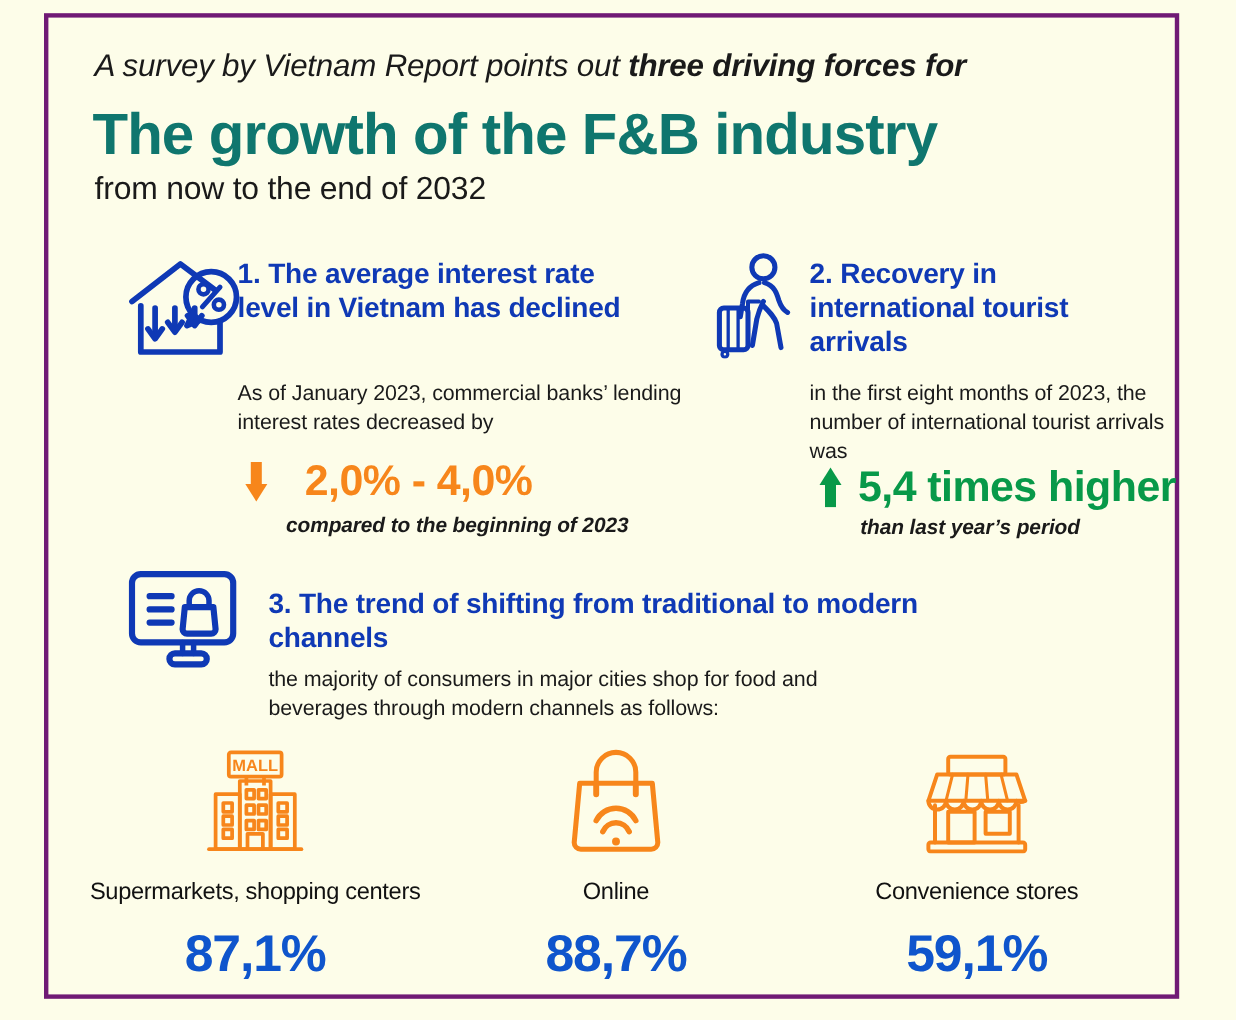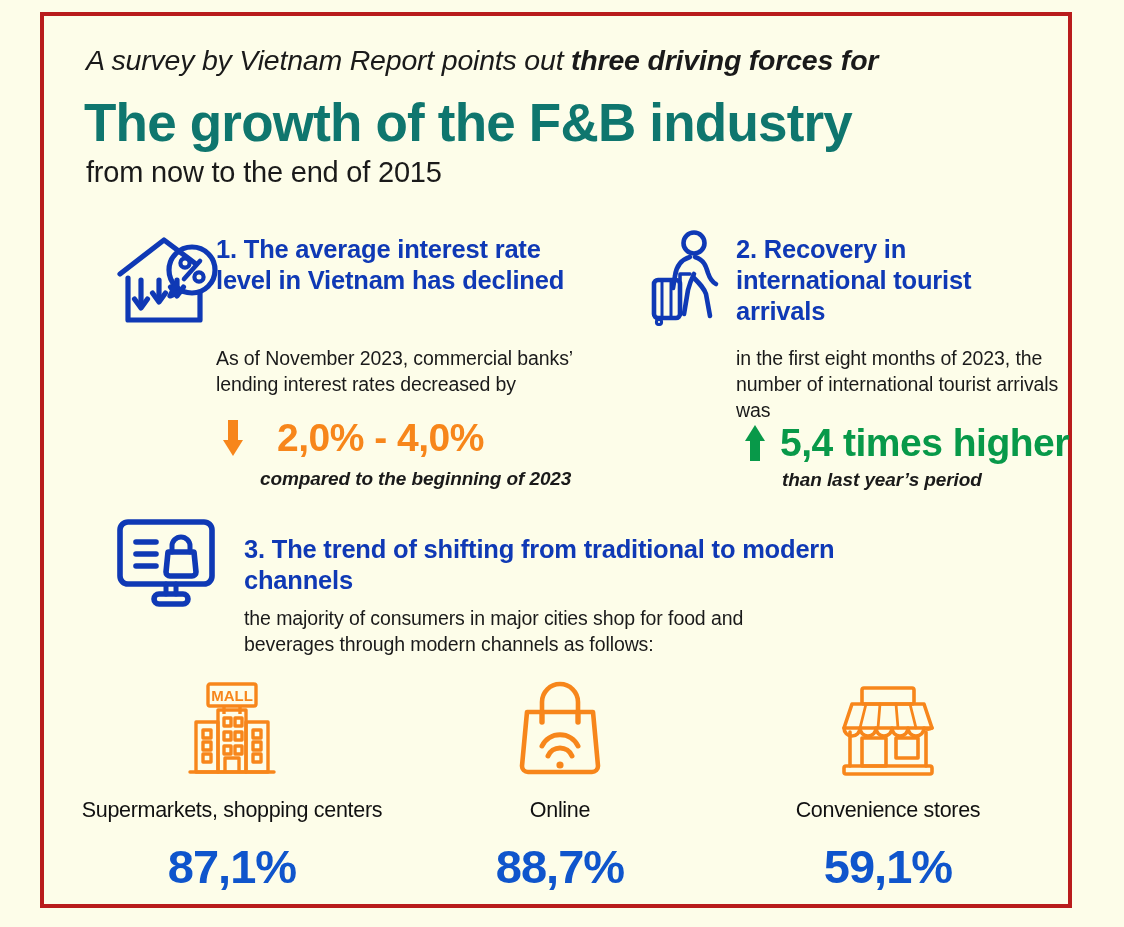--- a/index.html
+++ b/index.html
@@ -22,21 +22,21 @@
     background: #FDFDE9;
   }
 
   
   #frame {
     position: absolute;
     left: 40px;
     top: 12px;
     width: 1032px;
     height: 896px;
-    border: 4px solid #b91c1c;
+    border: 4px solid #701a75;
     box-sizing: border-box;
     background: #FDFDE9;
     padding-left: 11px;
   }
 
   .inner {
     position: absolute;
     left: 0; top: 0;
     width: 100%; height: 100%;
   }
@@ -178,41 +178,41 @@
 <body>
 
 <div id="poster">
   <div id="frame">
     <div class="inner">
 
       <div id="kicker"><span>A survey by Vietnam Report points out </span><span class="b">three driving forces for</span></div>
 
       <div id="headline">The growth of the F&amp;B industry</div>
 
-      <div id="subhead">from now to the end of 2015</div>
+      <div id="subhead">from now to the end of 2032</div>
 
       <div class="icon-box" id="icon-1">
         <svg width="108" height="100" viewBox="0 0 108 100" fill="none" stroke="#0F39B5" stroke-width="5.2" stroke-linecap="round" stroke-linejoin="round">
           <path d="M8 44 L52 10 L84 34"></path>
           <path d="M16 48 L16 90 L88 90 L88 62"></path>
           <path d="M29 50 L29 76"></path>
             <path d="M22.5 69 L29 78 L35.5 69"></path>
           <path d="M47 50 L47 70"></path>
             <path d="M40.5 63 L47 72 L53.5 63"></path>
           <path d="M65 50 L65 64"></path>
             <path d="M58.5 57 L65 66 L71.5 57"></path>
           <circle cx="80" cy="40" r="23"></circle>
           <path d="M64 54 L58 66 L70 61"></path>
           <path d="M88 31 L72 49" stroke-width="4.6"></path>
           <circle cx="73" cy="33" r="4.6" stroke-width="4.2"></circle>
           <circle cx="87" cy="47" r="4.6" stroke-width="4.2"></circle>
         </svg>
       </div>
       <div class="blk-title" id="title-1">1. The average interest rate level in Vietnam has declined</div>
-      <div class="blk-body" id="body-1">As of November 2023, commercial banks’ lending interest rates decreased by</div>
+      <div class="blk-body" id="body-1">As of January 2023, commercial banks’ lending interest rates decreased by</div>
       <div class="blk-stat orange" id="stat-1">
         <svg class="arrow-svg" width="22" height="40" viewBox="0 0 22 40">
           <rect x="6" y="2" width="10" height="24" fill="#F7861B"></rect>
           <path d="M1 22 L11 38 L21 22 Z" fill="#F7861B"></path>
         </svg>
         <span>2,0% - 4,0%</span>
       </div>
       <div class="blk-note" id="note-1">compared to the beginning of 2023</div>
 
       <div class="icon-box" id="icon-2">

